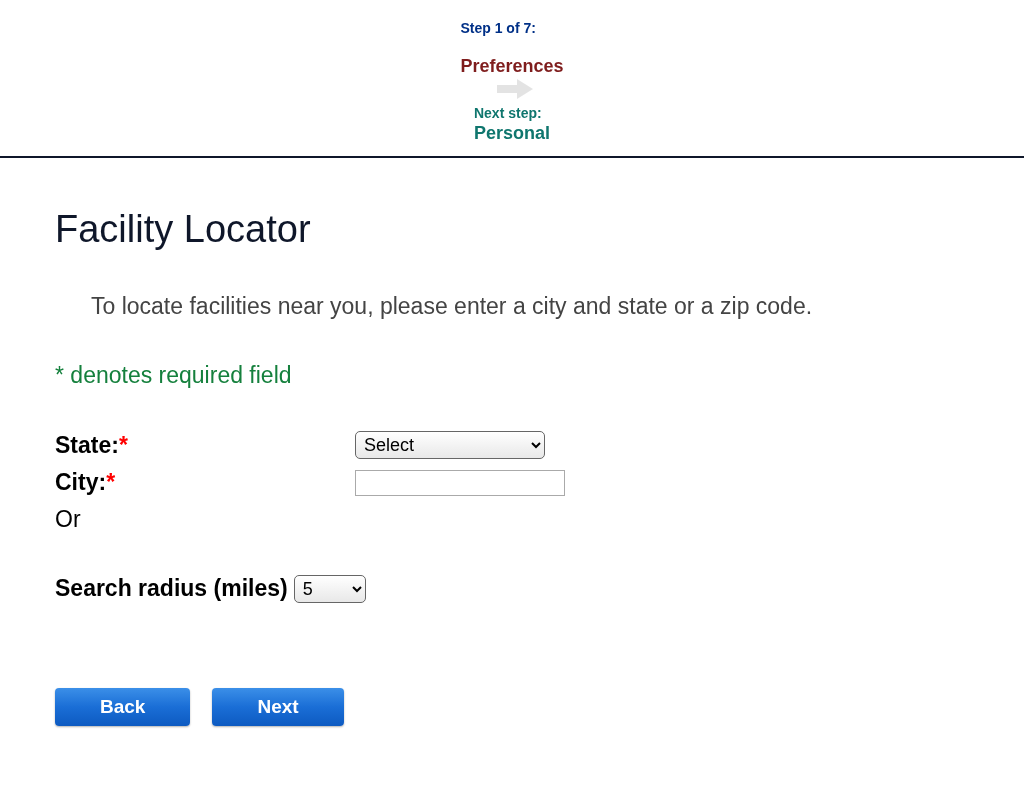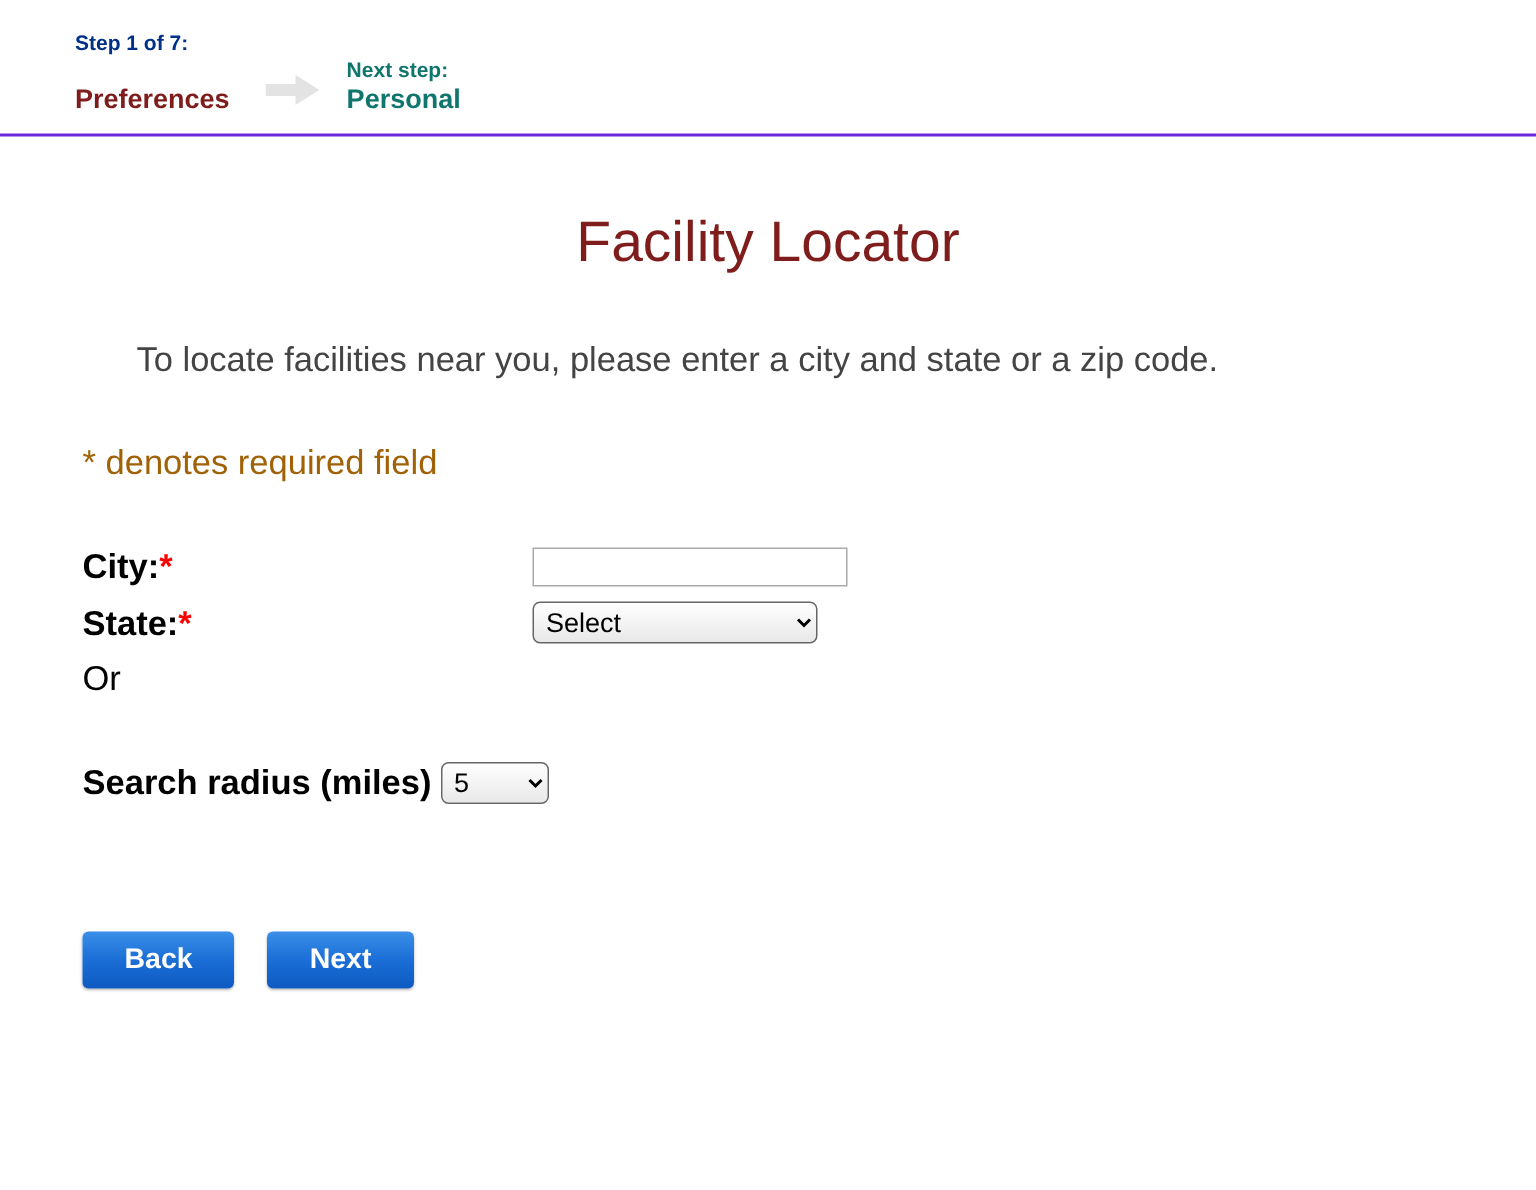--- a/index.html
+++ b/index.html
@@ -5,23 +5,24 @@
     * { box-sizing: border-box; margin: 0; padding: 0; }
     body {
       font-family: Arial, Helvetica, sans-serif;
       background: #fff;
       width: 1024px;
       height: 793px;
       position: relative;
     }
     .step-header {
       display: flex;
-      align-items: flex-end;
+      align-items: center;
       padding: 20px 50px 12px 50px;
-      border-bottom: 2px solid #6d28d9;
+      border-bottom: 2px solid #0f172a;
+      flex-direction: column;
     }
     .step-current {
       color: #003087;
     }
     .step-label {
       font-size: 14px;
       font-weight: bold;
       color: #003087;
     }
     .step-name {
@@ -45,34 +46,33 @@
     .step-next .step-name {
       font-size: 18px;
       font-weight: bold;
       margin-top: 2px;
     }
     .content {
       padding: 50px 55px 0 55px;
     }
     .page-title {
       font-size: 38px;
-      color: #7f1d1d;
+      color: #0f172a;
       font-weight: normal;
       margin-bottom: 42px;
-      text-align: center;
     }
     .instructions {
       font-size: 23px;
       color: #444;
       margin-bottom: 42px;
       margin-left: 36px;
     }
     .required-note {
       font-size: 23px;
-      color: #a16207;
+      color: #15803d;
       margin-bottom: 42px;
     }
     .form-row {
       display: flex;
       align-items: center;
       margin-bottom: 10px;
     }
     .form-label {
       font-size: 23px;
       font-weight: bold;
@@ -127,21 +127,21 @@
     .button-row {
       margin-top: 85px;
       display: flex;
       gap: 22px;
     }
     .btn {
       border: none;
       color: #fff;
       font-size: 19px;
       font-weight: bold;
-      padding: 8px 28px;
+      padding: 8px 45px;
       border-radius: 4px;
       cursor: pointer;
       background: linear-gradient(to bottom, #3b8fe8 0%, #1a6ed6 50%, #0d5ac1 100%);
       box-shadow: 0 1px 2px rgba(0,0,0,0.3);
     }
   </style>
 </head>
 <body>
 
 <div class="step-header">
@@ -160,34 +160,34 @@
   </div>
 </div>
 
 <div class="content">
   <h1 class="page-title">Facility Locator</h1>
   <p class="instructions">To locate facilities near you, please enter a city and state or a zip code.</p>
   <p class="required-note">* denotes required field</p>
 
   <div class="form-row">
     <label class="form-label">
-      <span>City:</span><span class="asterisk">*</span>
-    </label>
-    <input type="text" class="text-input" value="" style="">
-  </div>
-
-  <div class="form-row">
-    <label class="form-label">
       <span>State:</span><span class="asterisk">*</span>
     </label>
     <select class="state-select">
       <option>Select</option>
     </select>
   </div>
 
+  <div class="form-row">
+    <label class="form-label">
+      <span>City:</span><span class="asterisk">*</span>
+    </label>
+    <input type="text" class="text-input" value="" style="">
+  </div>
+
   <div class="or-row">Or</div>
 
 
   <div class="radius-row">
     <label class="radius-label">Search radius (miles)</label>
     <select class="radius-select">
       <option>5</option>
     </select>
   </div>
 

